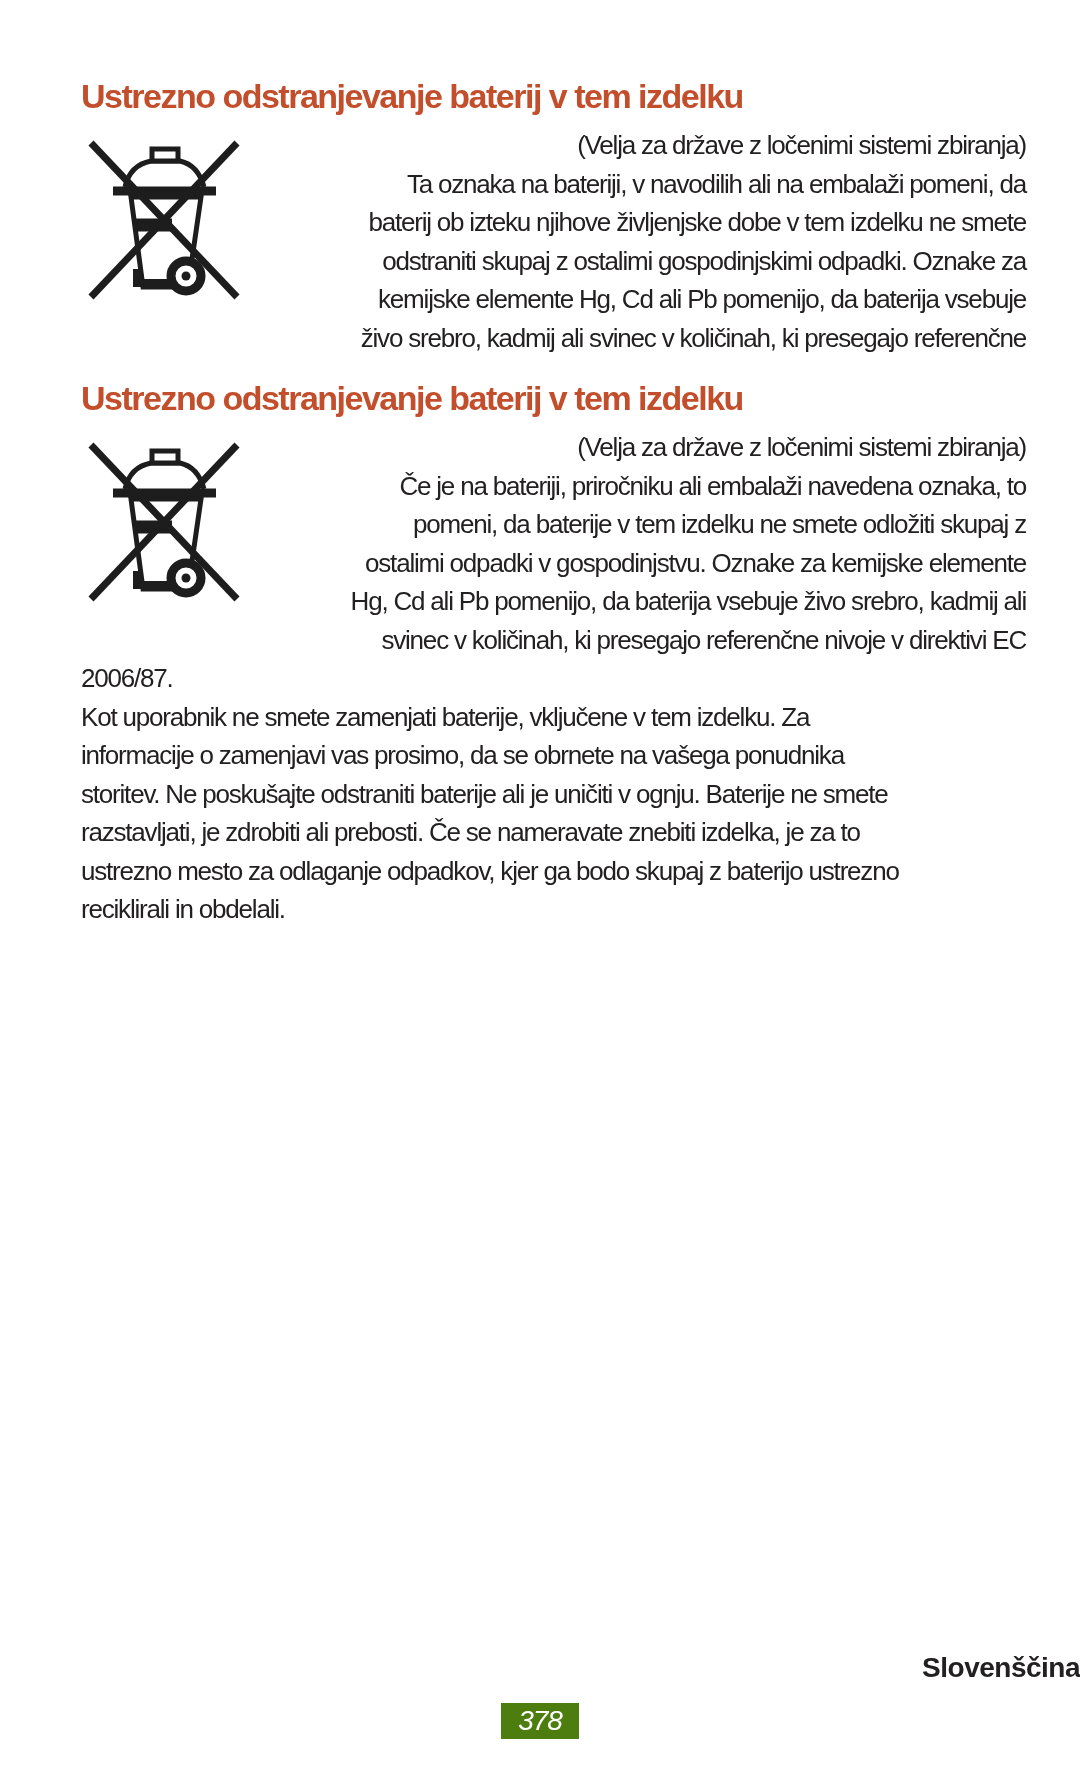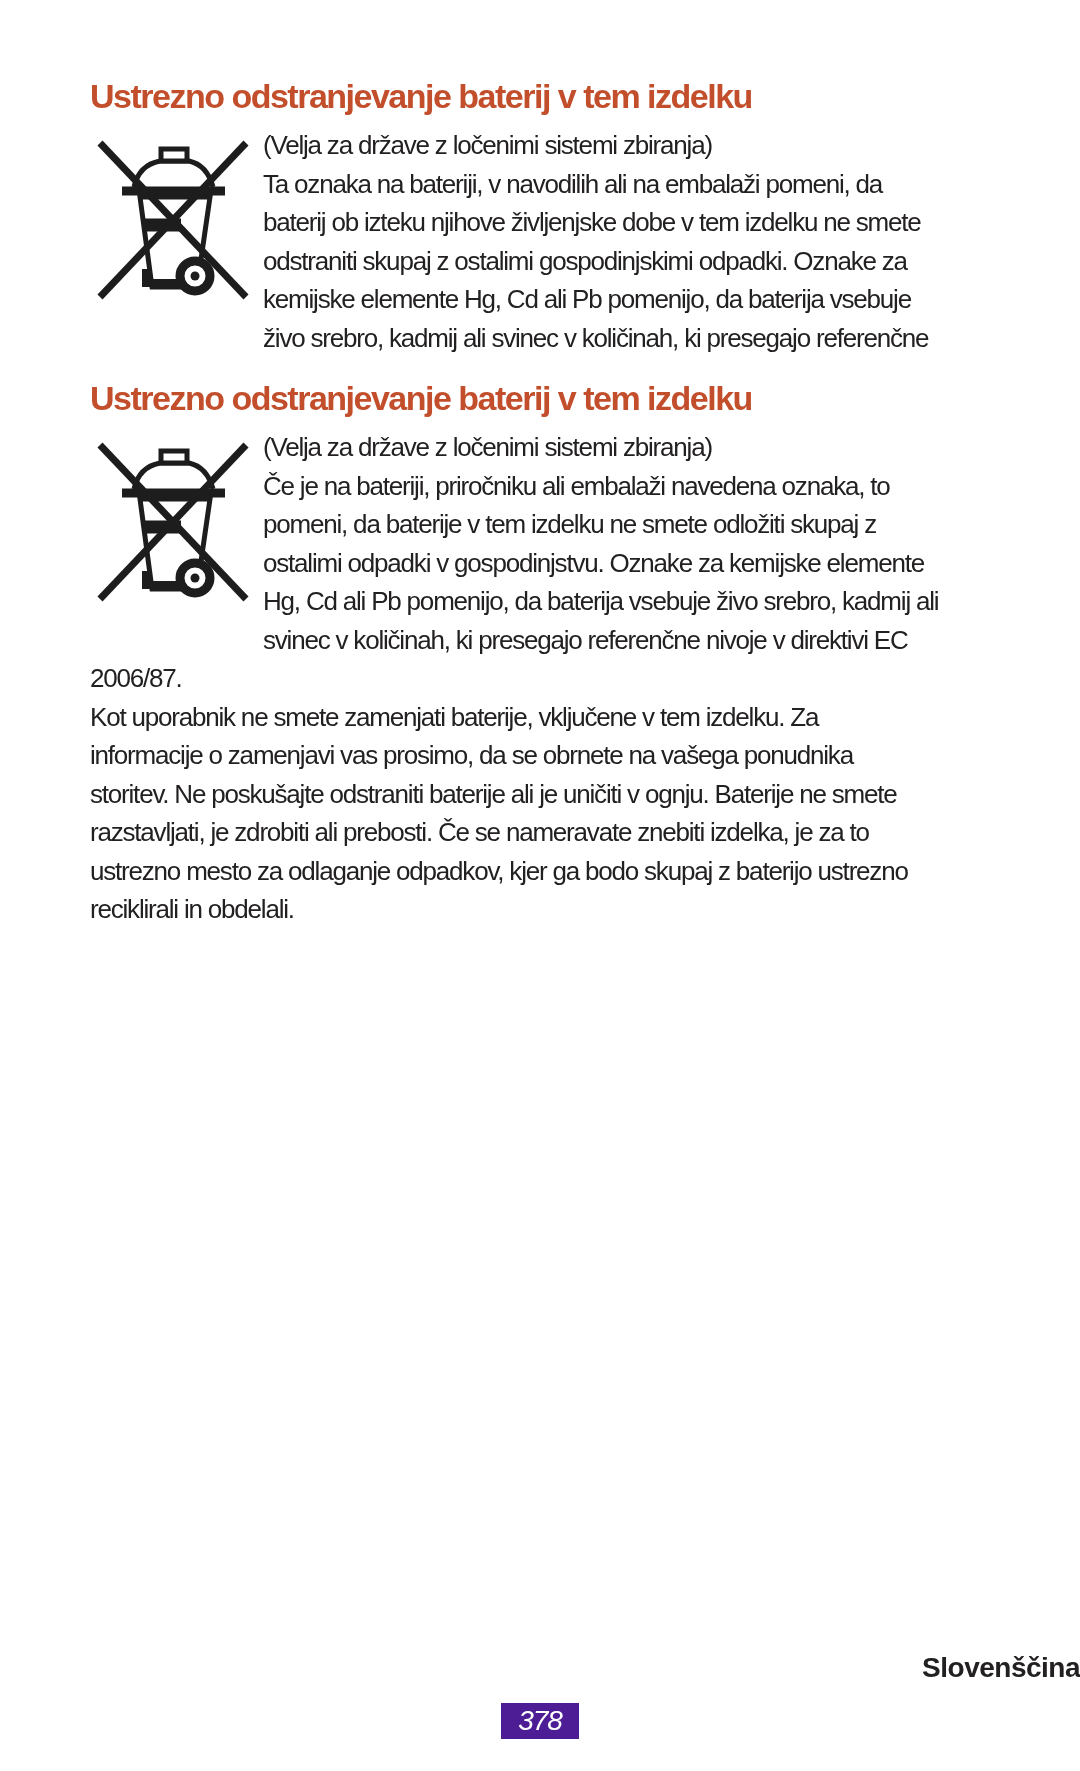--- a/index.html
+++ b/index.html
@@ -6,21 +6,21 @@
   body {
     width:1080px; height:1771px;
     background:#ffffff;
     position:relative;
     font-family:"Liberation Sans","DejaVu Sans",sans-serif;
     color:#232021;
     overflow:hidden;
   }
   .page {
     position:absolute;
-    left:90px; top:75px;
+    left:81px; top:75px;
     width:945px;
   }
   .section-heading {
     font-size:34px;
     font-weight:bold;
     letter-spacing:-1.5px;
     line-height:42px;
     margin:0 0 9px 0;
   }
   .section-2 .section-heading { margin-top:20px; }
@@ -35,21 +35,21 @@
     padding-top:13px;
   }
   .icon-col svg { display:block; margin-left:4px; }
   .lines, .text-col {
     margin:0;
     font-size:26px;
     letter-spacing:-1.2px;
     line-height:38.5px;
     white-space:pre;
   }
-  .text-col { flex:1 1 auto; min-width:0; overflow:visible; }
+  .text-col { flex:1 1 auto; min-width:0; overflow:visible;text-align:right; }
   .footer-language {
     position:absolute;
     left:0; top:1652px;
     width:1080px;
     text-align:right;
     font-size:28px;
     font-weight:bold;
     letter-spacing:-0.5px;
   }
   .page-number-badge {
@@ -123,13 +123,13 @@
 storitev. Ne poskušajte odstraniti baterije ali je uničiti v ognju. Baterije ne smete
 razstavljati, je zdrobiti ali prebosti. Če se nameravate znebiti izdelka, je za to
 ustrezno mesto za odlaganje odpadkov, kjer ga bodo skupaj z baterijo ustrezno
 reciklirali in obdelali.</p>
   </section>
 
 </div>
 
 <div class="footer-language">Slovenščina</div>
 
-<div class="page-number-badge" style="background: #4c1d95;">378</div>
+<div class="page-number-badge" style="background: #4d7c0f;">378</div>
 
 </body></html>

